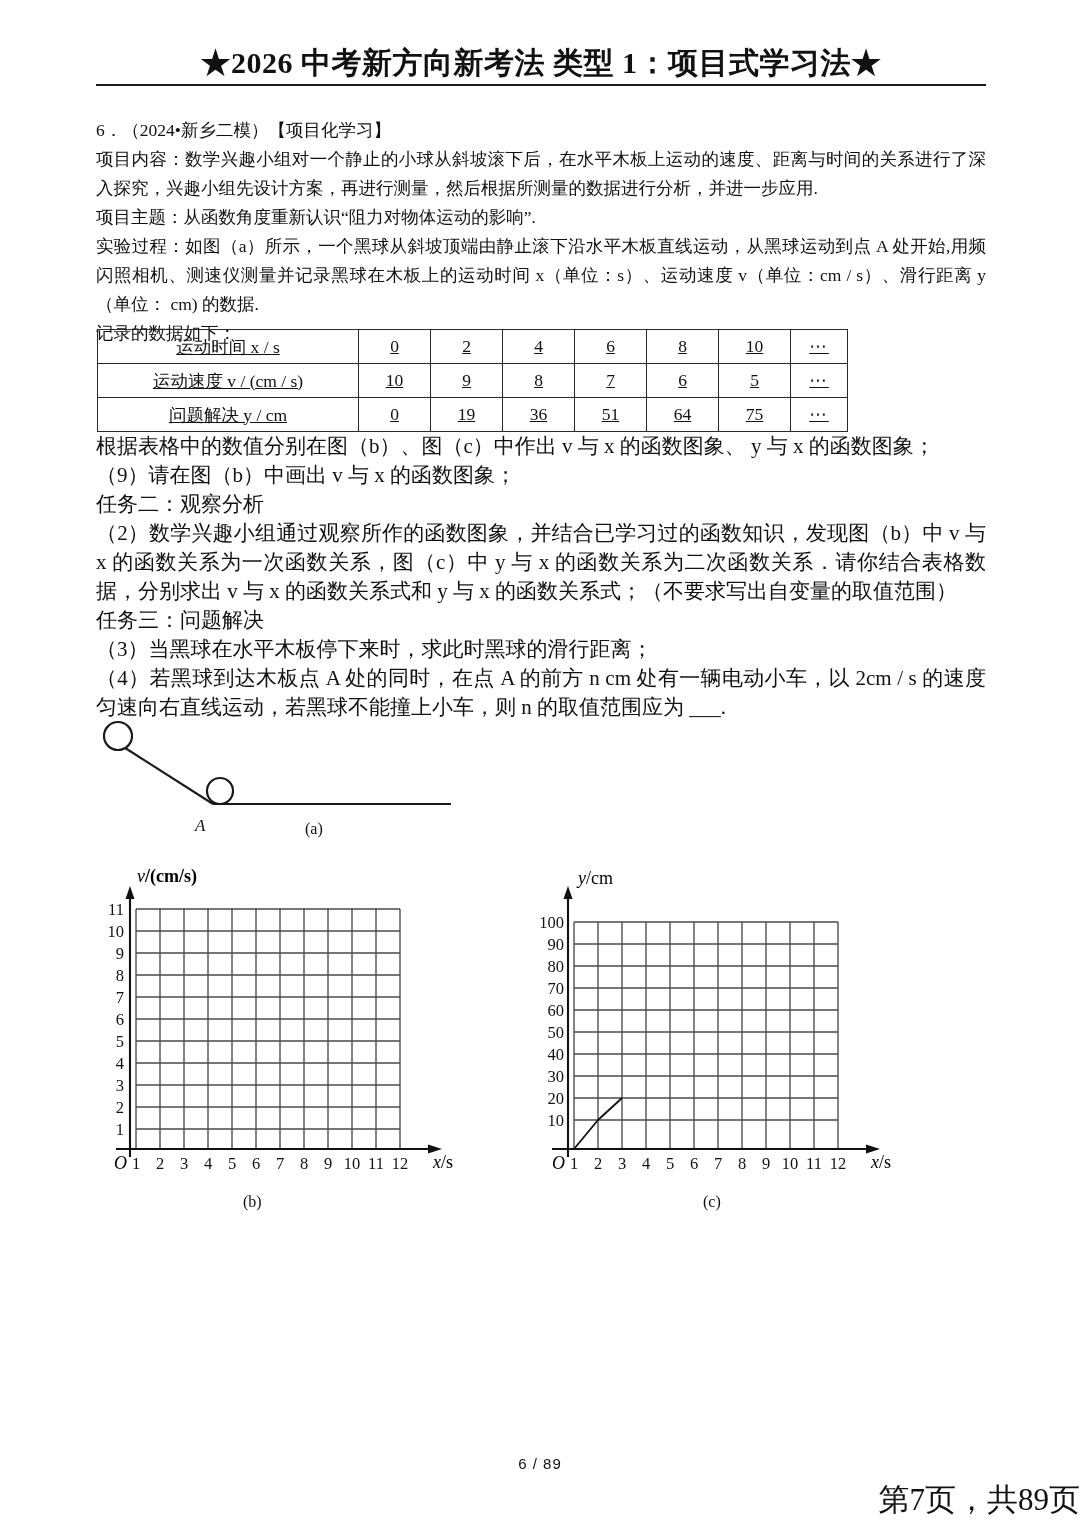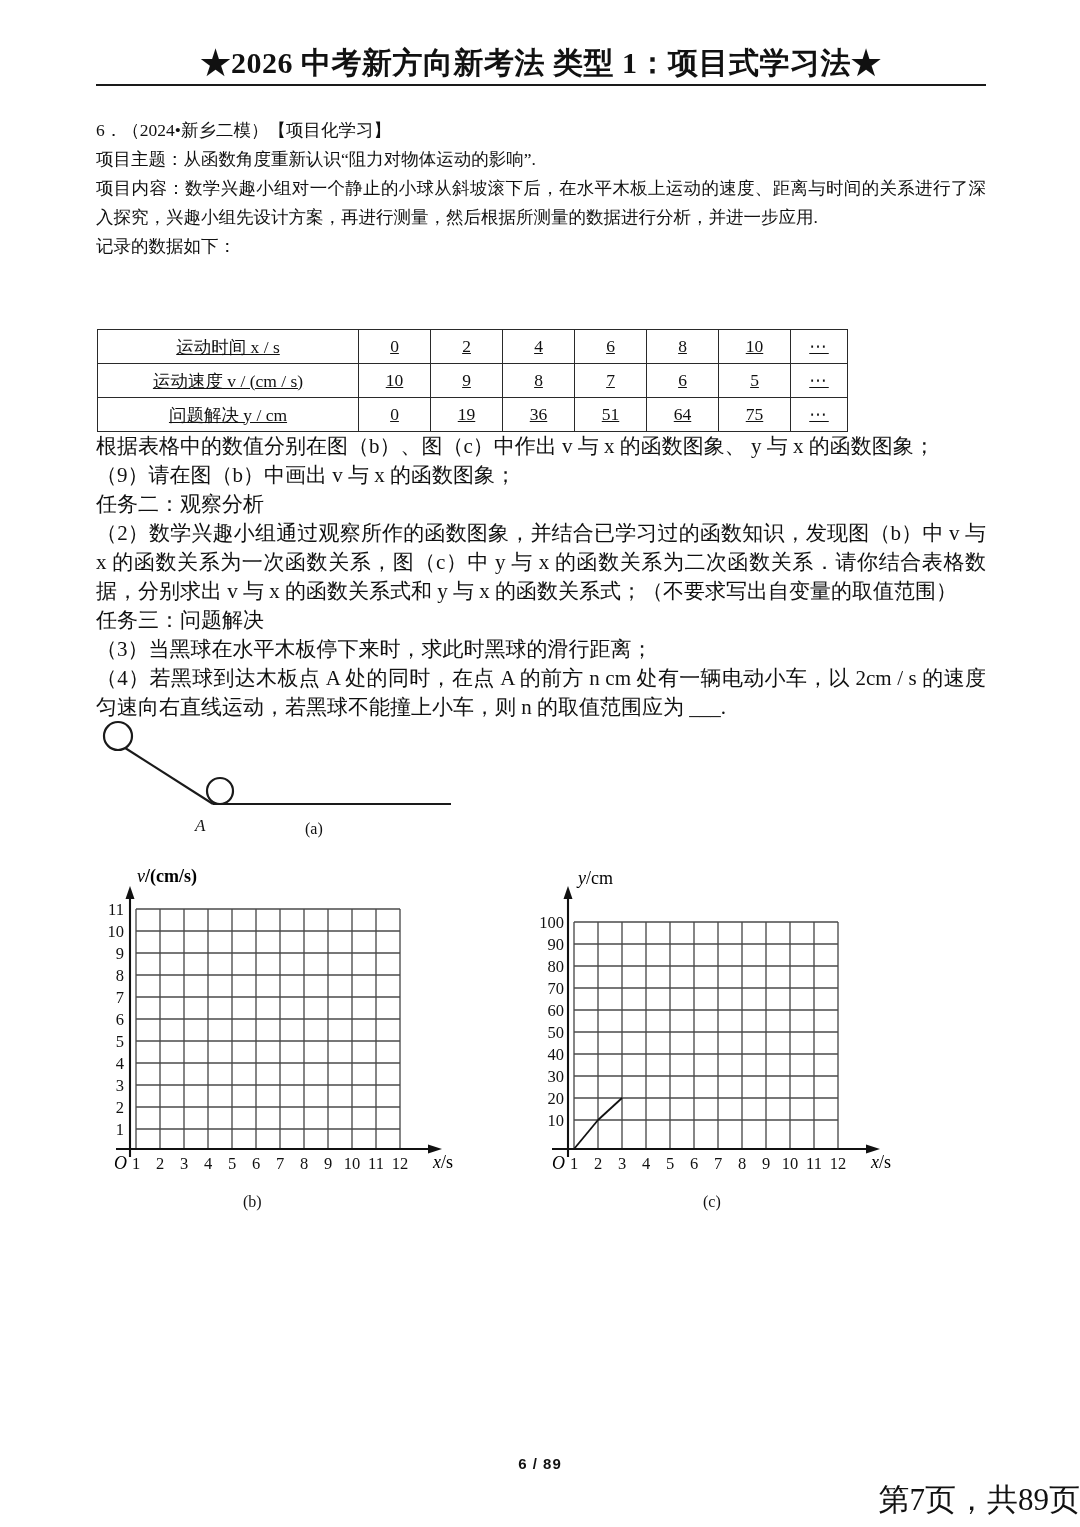--- a/index.html
+++ b/index.html
@@ -141,21 +141,21 @@
   .cap-c { left: 703px; top: 1193px; }
 
   
   .footer-pagenum {
     position: absolute;
     left: 0;
     top: 1455px;
     width: 1080px;
     text-align: center;
     font-size: 15px;
-    font-weight: bold;
+    font-weight: normal;
     letter-spacing: 1px;
     font-family: "Liberation Sans", sans-serif;
   }
   .footer-cn {
     position: absolute;
     left: 0;
     top: 1479px;
     width: 1080px;
     text-align: right;
     font-size: 31px;
@@ -167,22 +167,23 @@
 
 <div class="page">
 
   <div class="header-wrap">
     <div class="header-title">★2026 中考新方向新考法  类型 1：项目式学习法★</div>
     <div class="header-rule"></div>
   </div>
 
   <div class="body-text">
     <div class="para">6．（2024•新乡二模）【项目化学习】</div>
+    <div class="para">项目内容：数学兴趣小组对一个静止的小球从斜坡滚下后，在水平木板上运动的速度、距离与时间的关系进行了深入探究，兴趣小组先设计方案，再进行测量，然后根据所测量的数据进行分析，并进一步应用.</div>
     <div class="para">项目主题：从函数角度重新认识“阻力对物体运动的影响”.</div>
-    <div class="para">项目内容：数学兴趣小组对一个静止的小球从斜坡滚下后，在水平木板上运动的速度、距离与时间的关系进行了深入探究，兴趣小组先设计方案，再进行测量，然后根据所测量的数据进行分析，并进一步应用.</div>
+    <div class="para">实验过程：如图（a）所示，一个黑球从斜坡顶端由静止滚下沿水平木板直线运动，从黑球运动到点 A 处开始,用频闪照相机、测速仪测量并记录黑球在木板上的运动时间 x（单位：s）、运动速度 v（单位：cm / s）、滑行距离 y （单位： cm) 的数据.</div>
     <div class="para">记录的数据如下：</div>
   </div>
 
   <div class="data-table-wrap">
     <table class="data-table">
       <tbody>
         <tr>
           <td class="rowhead">运动时间 x / s</td>
           <td class="val">0</td>
           <td class="val">2</td>

